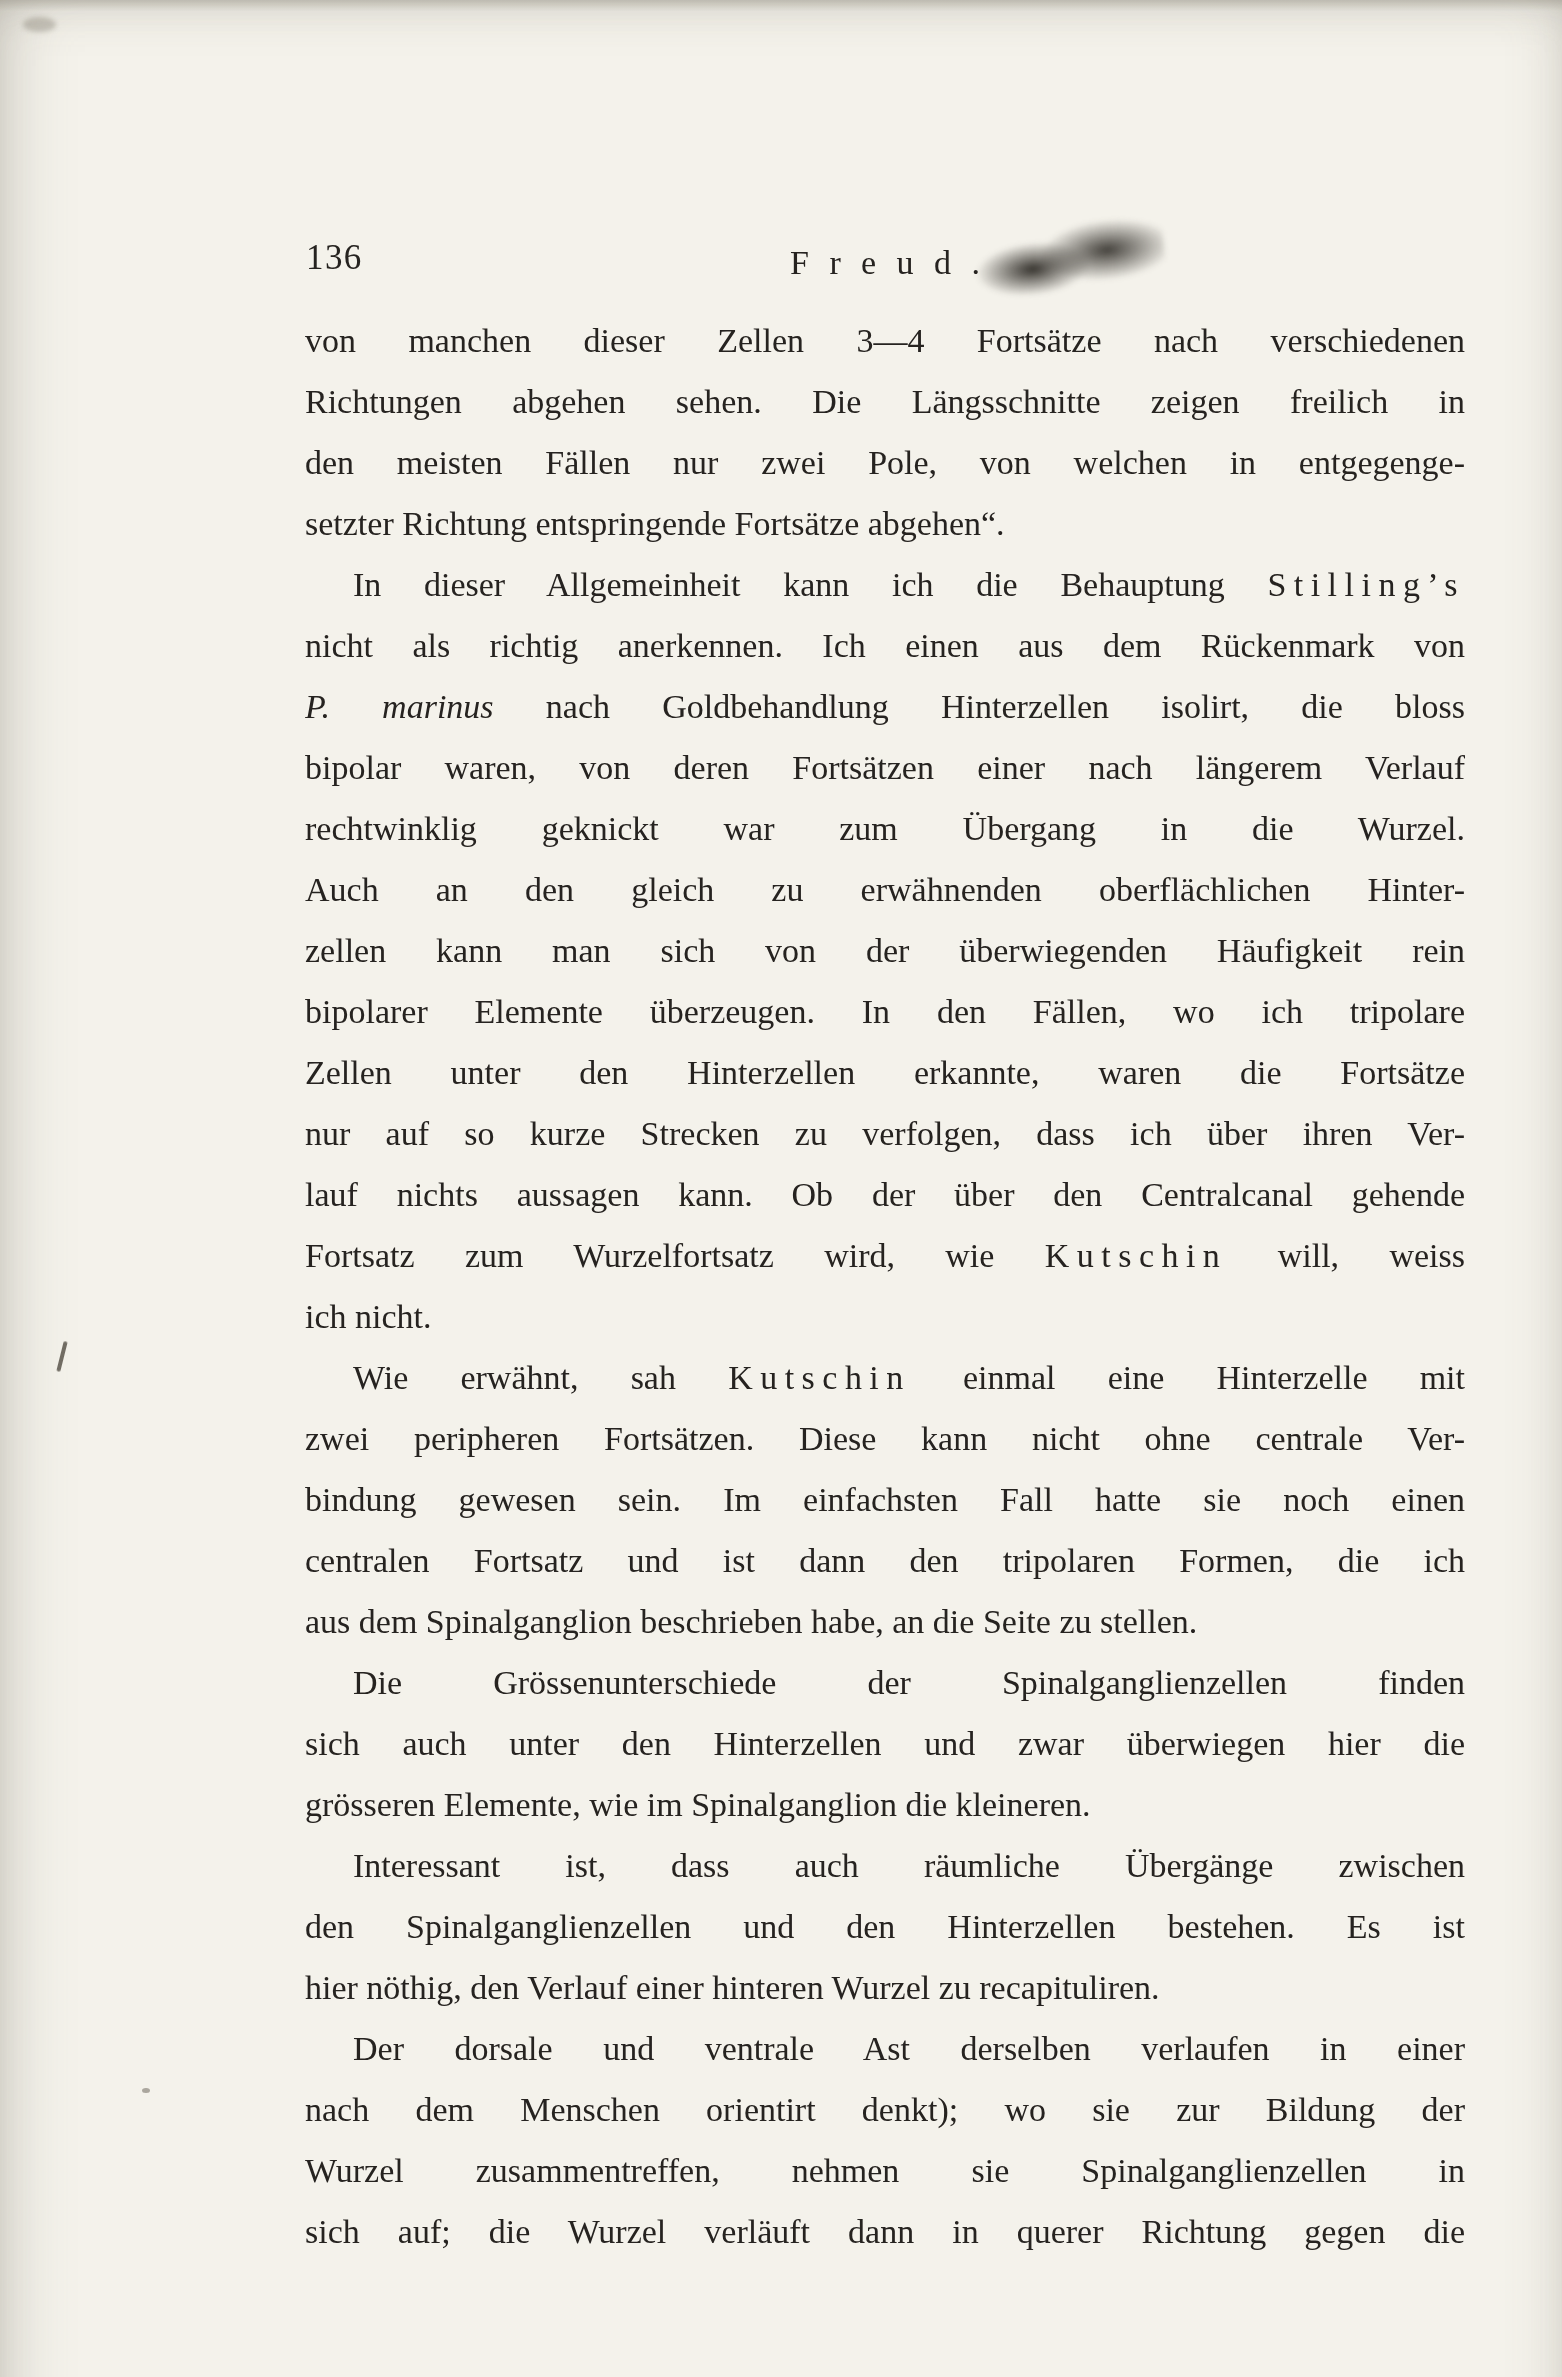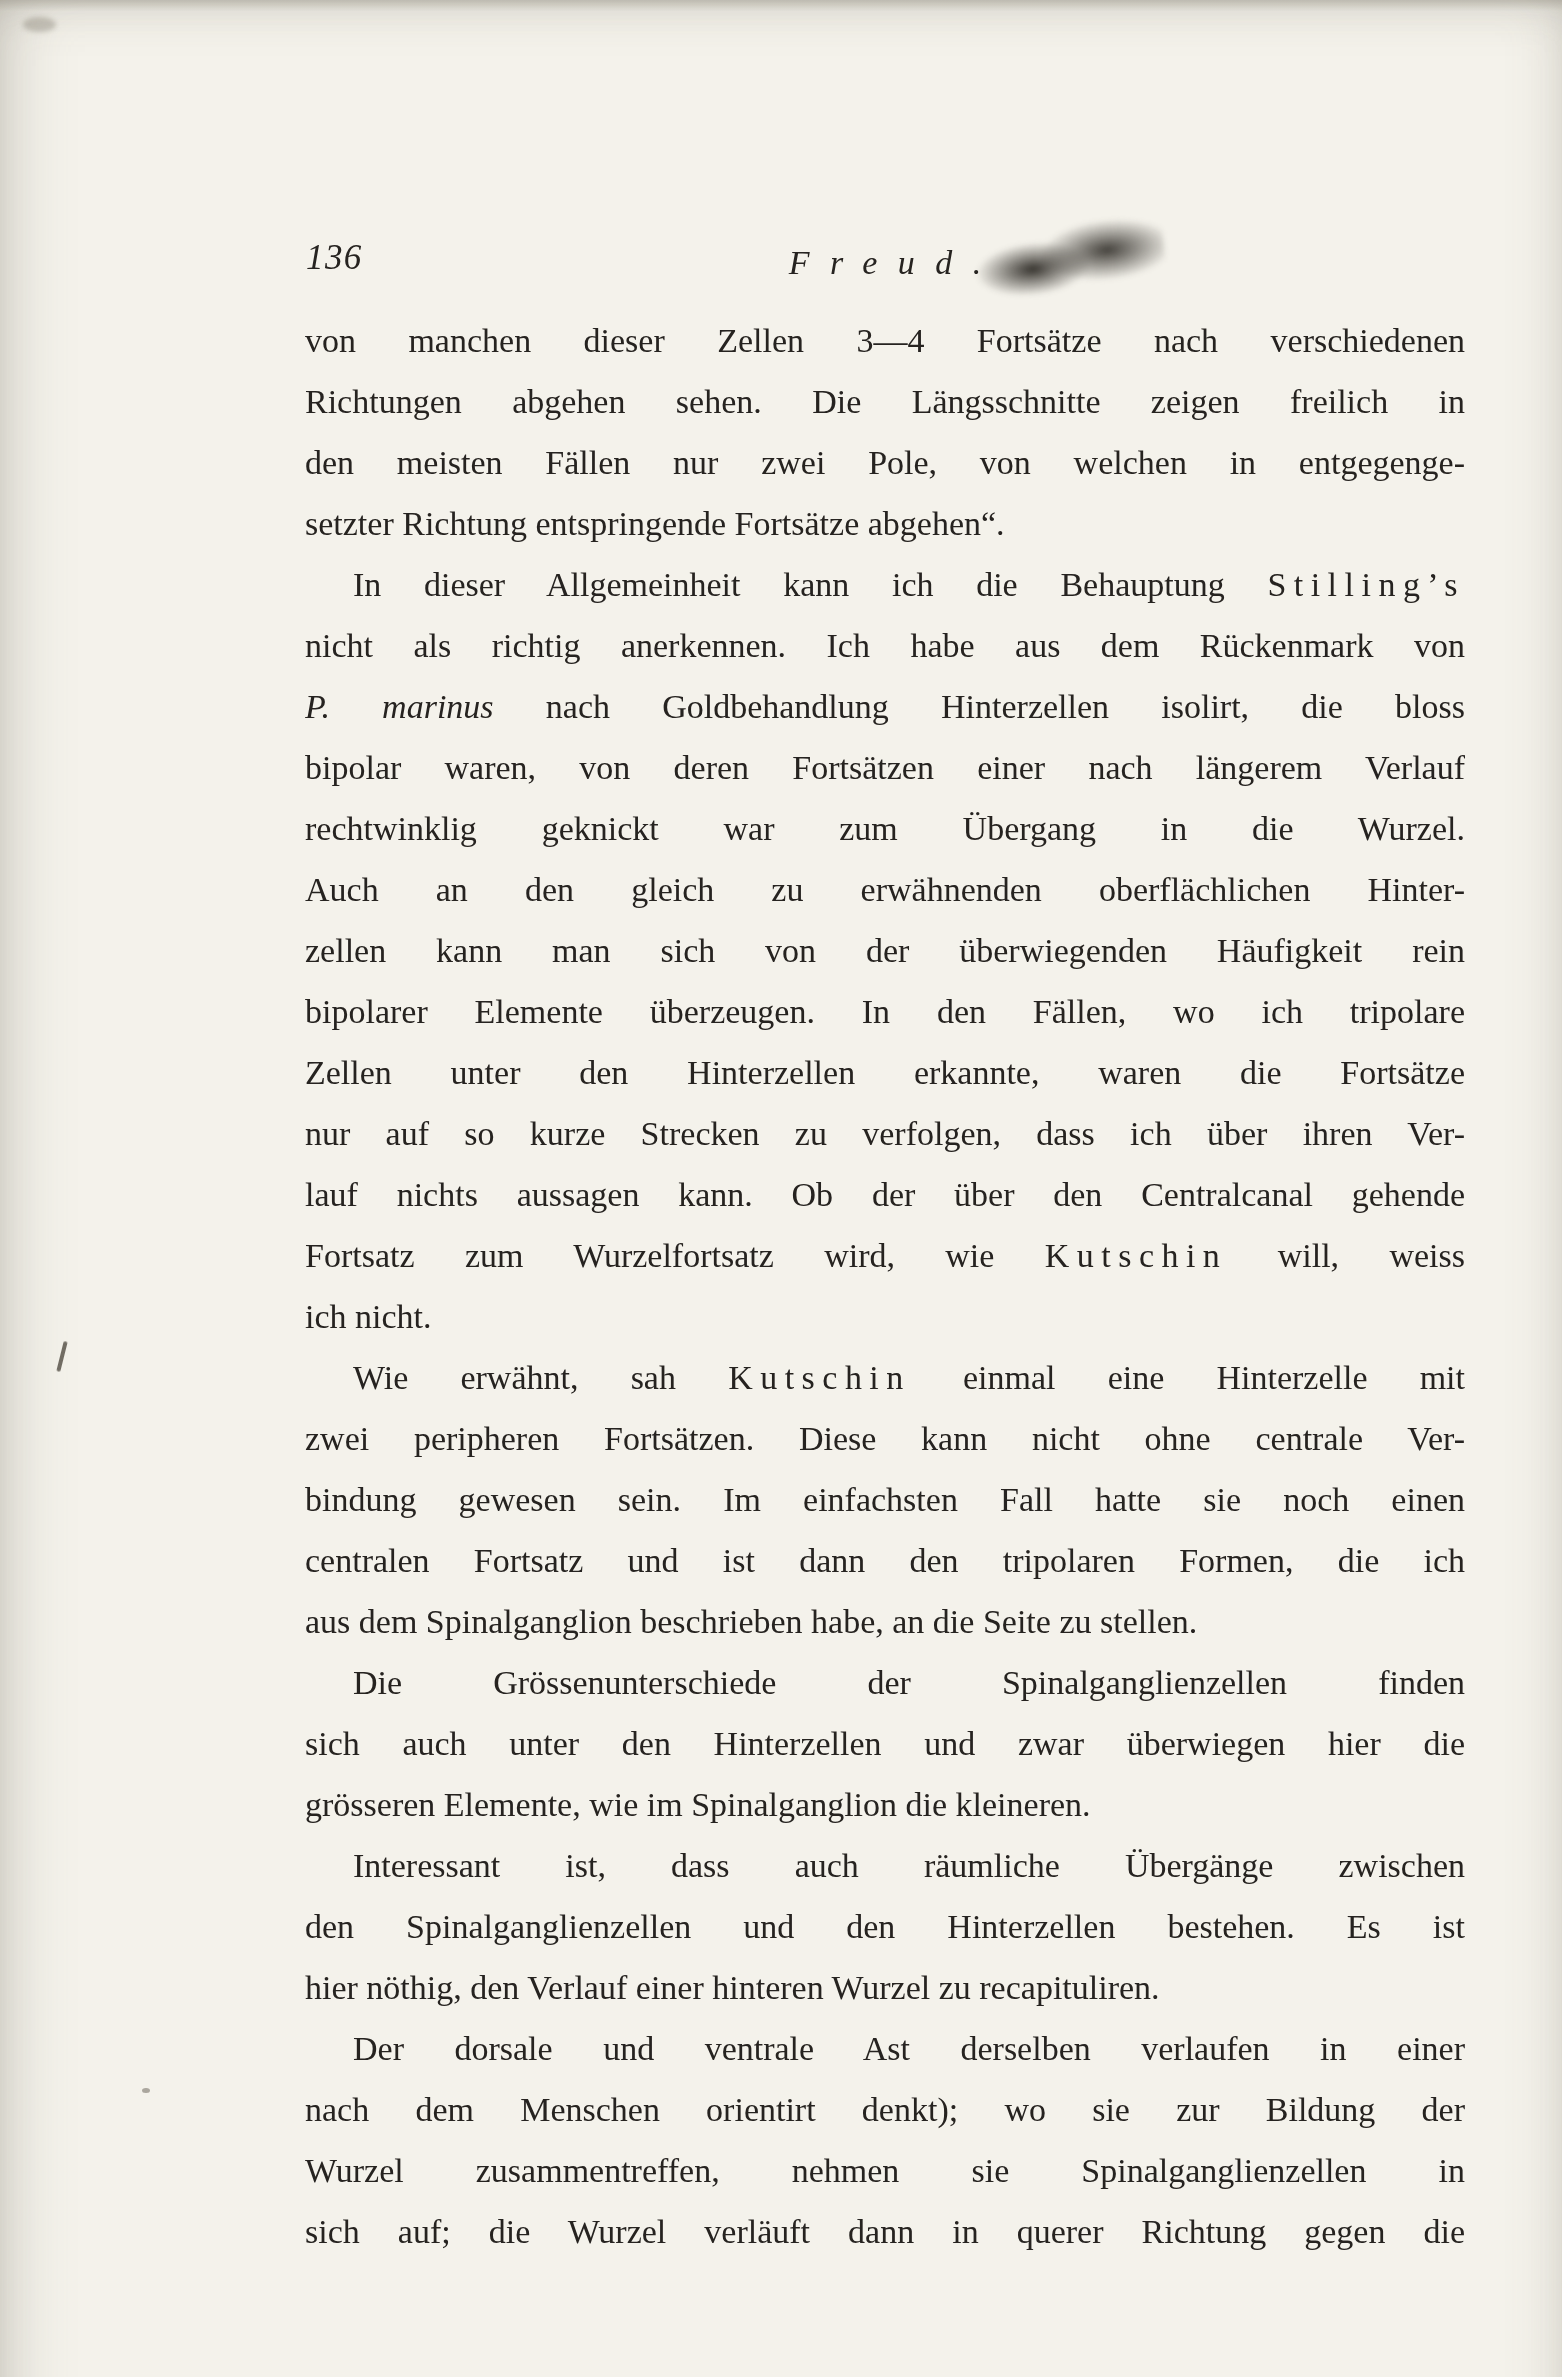--- a/index.html
+++ b/index.html
@@ -16,21 +16,21 @@
     background:
       radial-gradient(ellipse 145% 120% at 48% 42%,
         var(--paper, #f4f2eb) 55%, #edeae1 82%, #e2ded2 100%);
     box-shadow:
       inset 33px 0 76px -38px rgba(105, 99, 86, 0.38),
       inset -26px 0 67px -38px rgba(105, 99, 86, 0.30),
       inset 0 24px 67px -38px rgba(105, 99, 86, 0.28);
   }
 
   
-  .header-row { position: absolute; left: 305px; top: 234px; width: 1160px; height: 57px; font-style: italic; }
+  .header-row { position: absolute; left: 305px; top: 234px; width: 1160px; height: 57px; }
   .page-number {
     position: absolute; left: 1px; top: 3.8px;
     font-size: 35px; letter-spacing: 1.4px;
   }
   .running-title {
     position: absolute; left: 0; top: 9.5px; width: 100%;
     text-align: center; font-size: 34px;
     letter-spacing: 0.60em; text-indent: 0.60em;
   }
 
@@ -90,21 +90,21 @@
 
   <div class="body-text">
       <div class="para">
         <div class="line"><span>von manchen dieser Zellen 3—4 Fortsätze nach verschiedenen</span></div>
         <div class="line"><span>Richtungen abgehen sehen. Die Längsschnitte zeigen freilich in</span></div>
         <div class="line"><span>den meisten Fällen nur zwei Pole, von welchen in entgegenge-</span></div>
         <div class="line last"><span>setzter Richtung entspringende Fortsätze abgehen“.</span></div>
       </div>
       <div class="para indent">
         <div class="line"><span>In dieser Allgemeinheit kann ich die Behauptung </span><span class="seg-spaced">Stilling’s</span></div>
-        <div class="line"><span>nicht als richtig anerkennen. Ich habe aus dem Rückenmark von</span></div>
+        <div class="line"><span>nicht als richtig anerkennen. Ich einen aus dem Rückenmark von</span></div>
         <div class="line"><span class="seg-italic">P. marinus</span><span> nach Goldbehandlung Hinterzellen isolirt, die bloss</span></div>
         <div class="line"><span>bipolar waren, von deren Fortsätzen einer nach längerem Verlauf</span></div>
         <div class="line"><span>rechtwinklig geknickt war zum Übergang in die Wurzel.</span></div>
         <div class="line"><span>Auch an den gleich zu erwähnenden oberflächlichen Hinter-</span></div>
         <div class="line"><span>zellen kann man sich von der überwiegenden Häufigkeit rein</span></div>
         <div class="line"><span>bipolarer Elemente überzeugen. In den Fällen, wo ich tripolare</span></div>
         <div class="line"><span>Zellen unter den Hinterzellen erkannte, waren die Fortsätze</span></div>
         <div class="line"><span>nur auf so kurze Strecken zu verfolgen, dass ich über ihren Ver-</span></div>
         <div class="line"><span>lauf nichts aussagen kann. Ob der über den Centralcanal gehende</span></div>
         <div class="line"><span>Fortsatz zum Wurzelfortsatz wird, wie </span><span class="seg-spaced">Kutschin</span><span> will, weiss</span></div>

